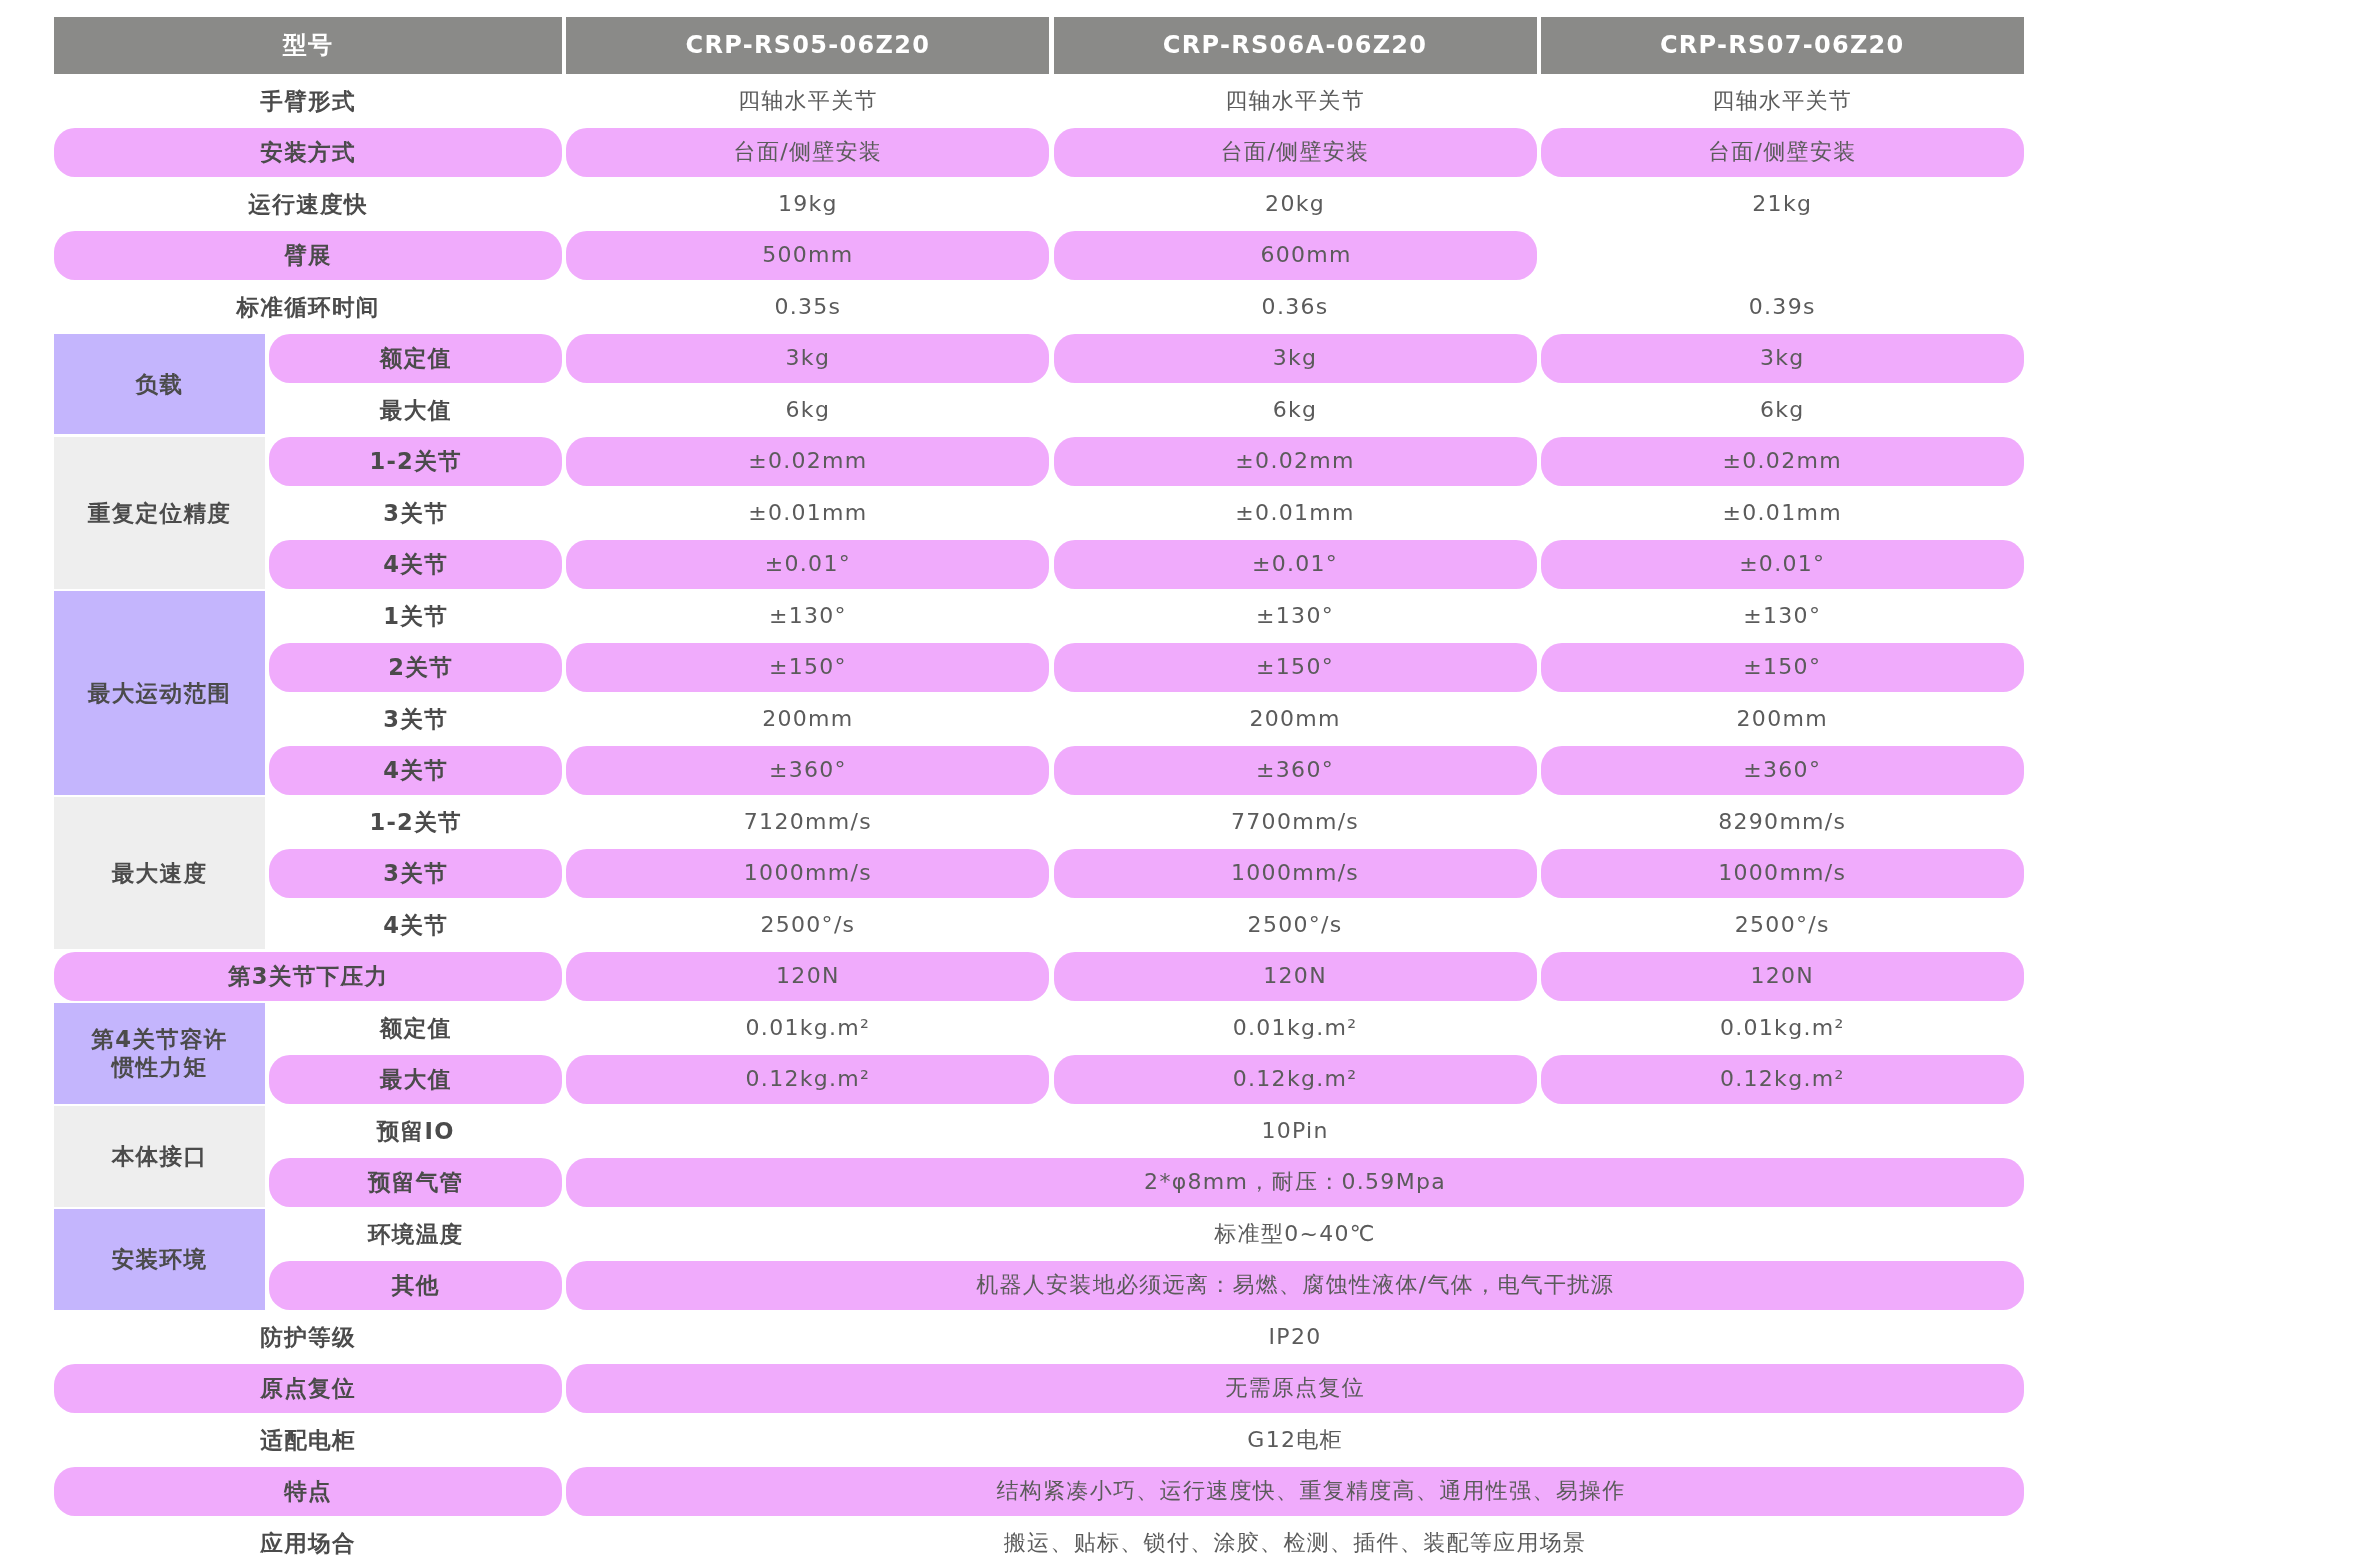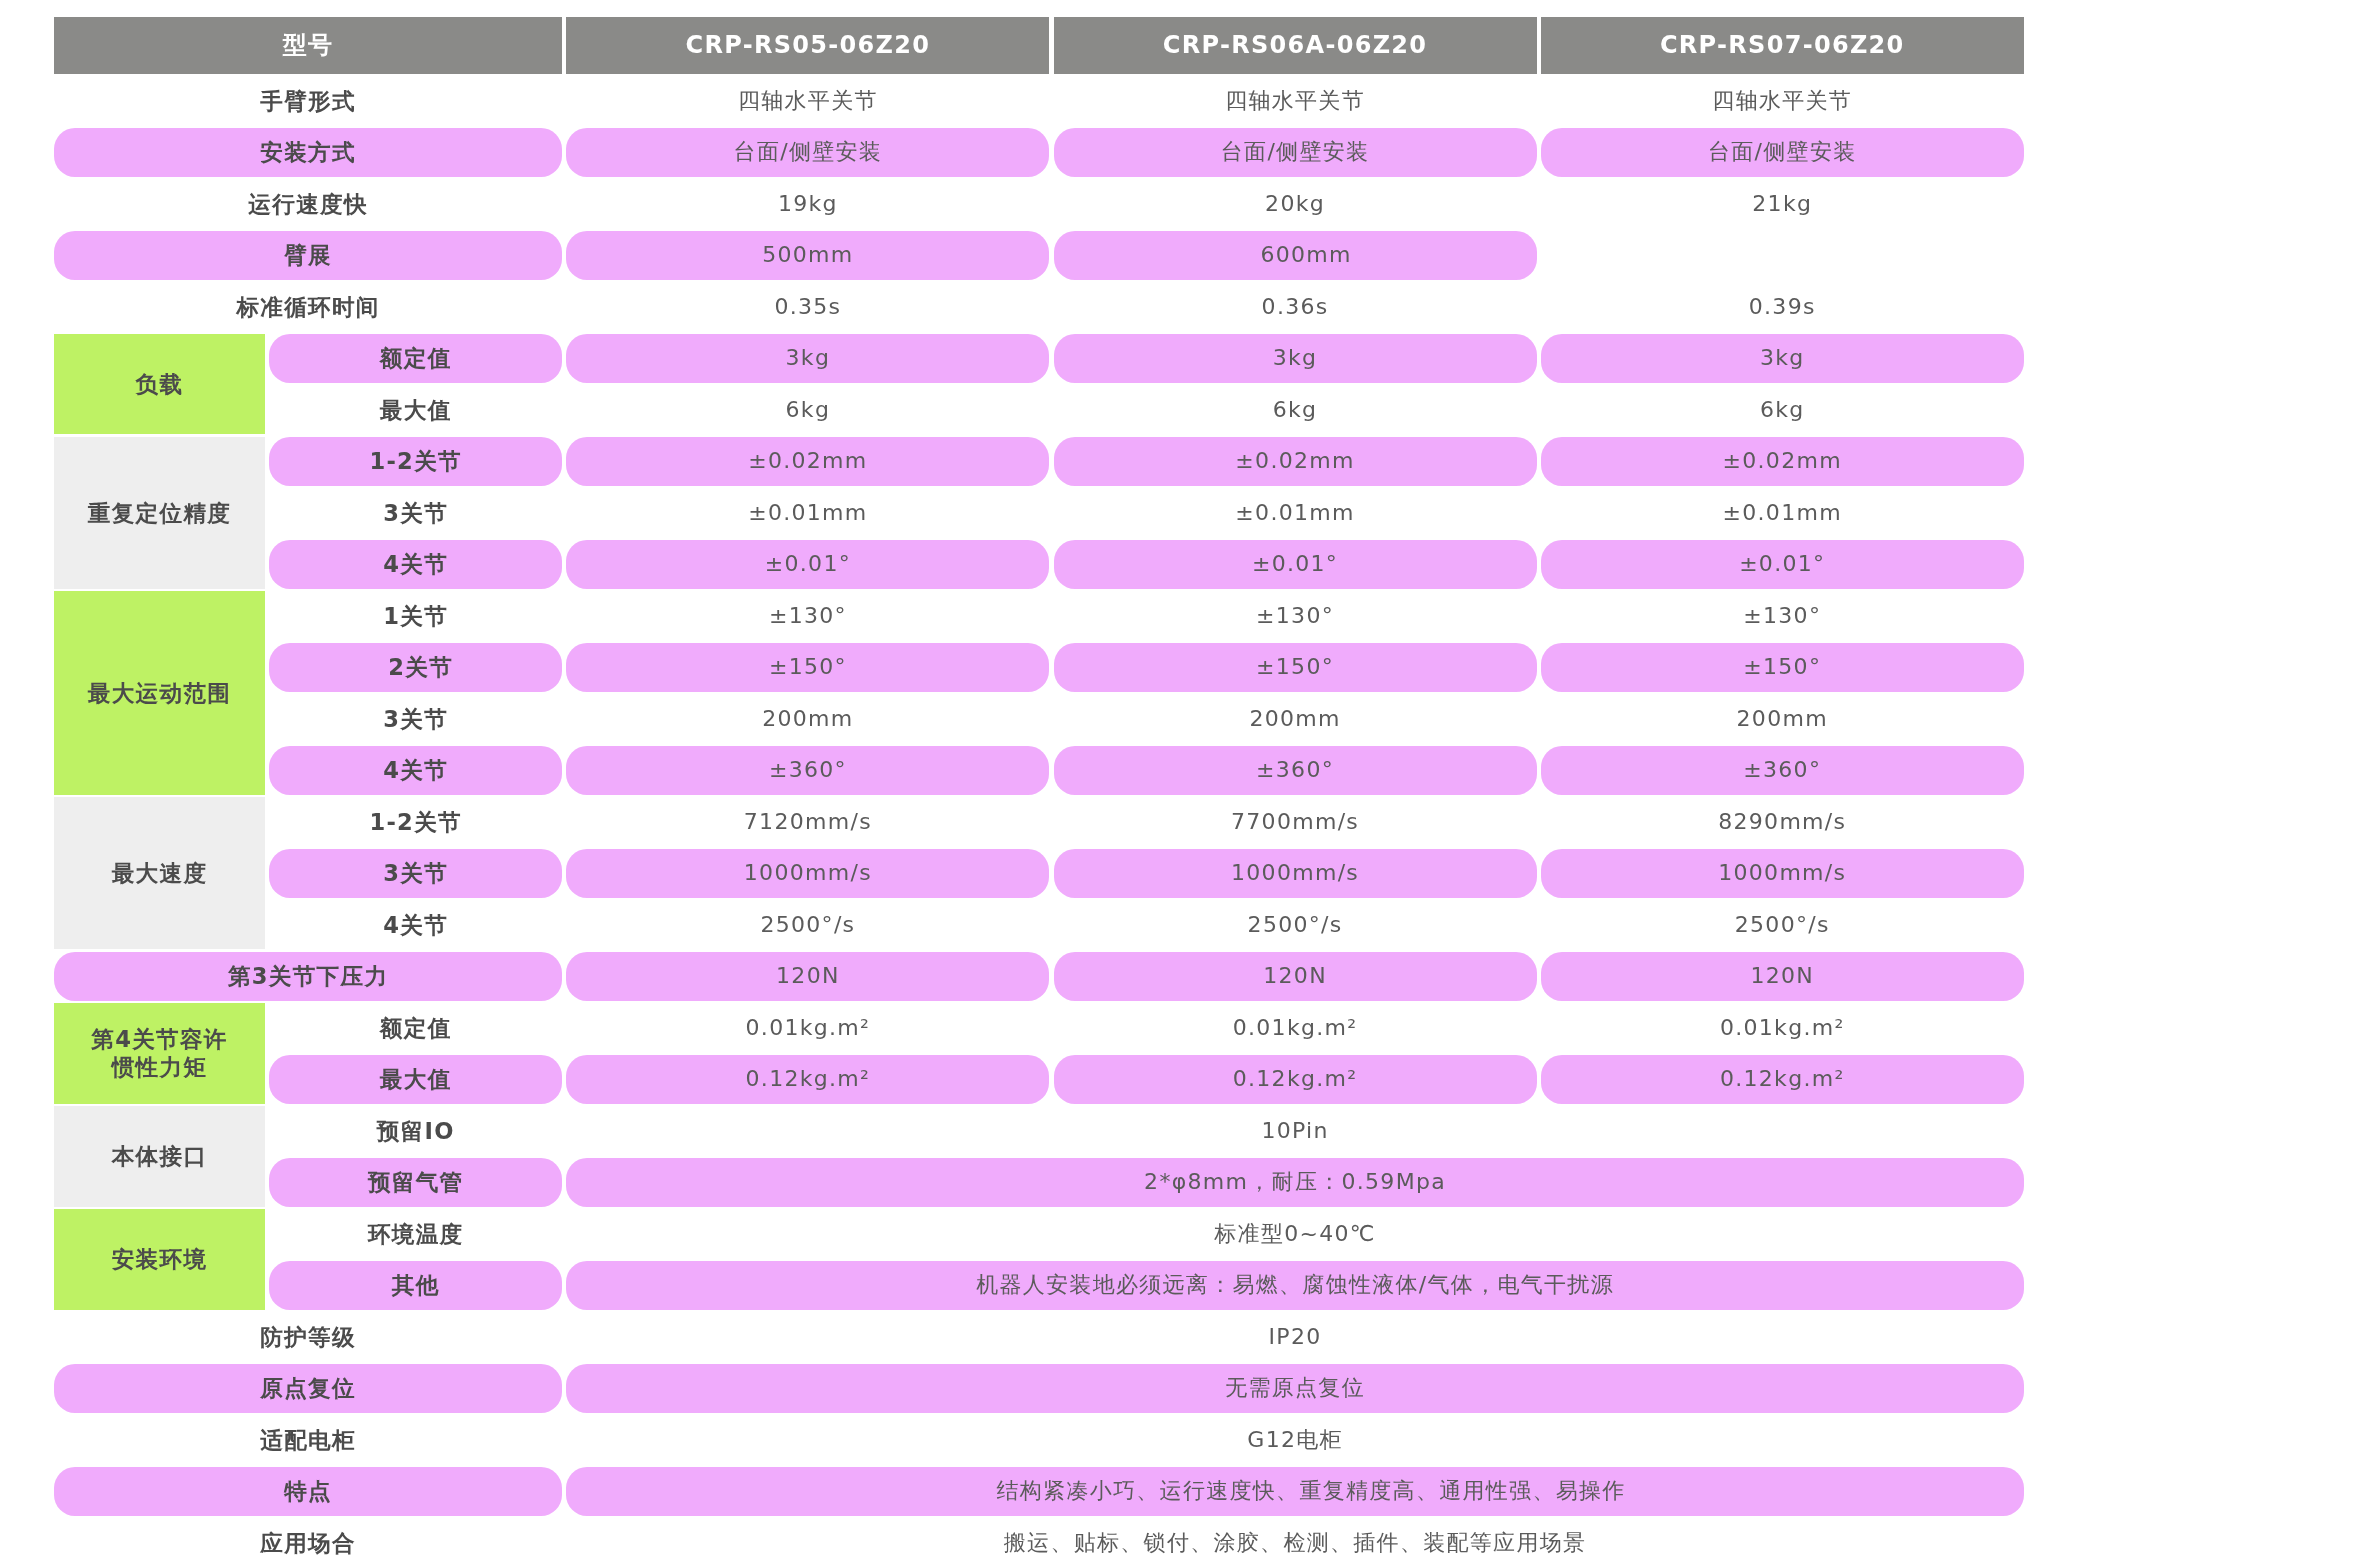--- a/index.html
+++ b/index.html
@@ -32,21 +32,21 @@
   }
   .hdr {
     background: #8a8a88;
     color: #ffffff;
     font-weight: bold;
     font-size: 24px;
     letter-spacing: 1.3px;
   }
   .w { background: #ffffff; }
   .g { background: #f0abfc; border-radius: 21px; }
-  .group-dark { background: #bef264; }
+  .group-dark { background: #c4b5fd; }
   .group-light { background: #eeeeee; }
   .label {
     font-weight: bold;
     color: #4b4b4b;
     font-size: 22.6px;
     letter-spacing: 1.3px;
   }
   .group-label {
     font-weight: bold;
     color: #4b4b4b;

